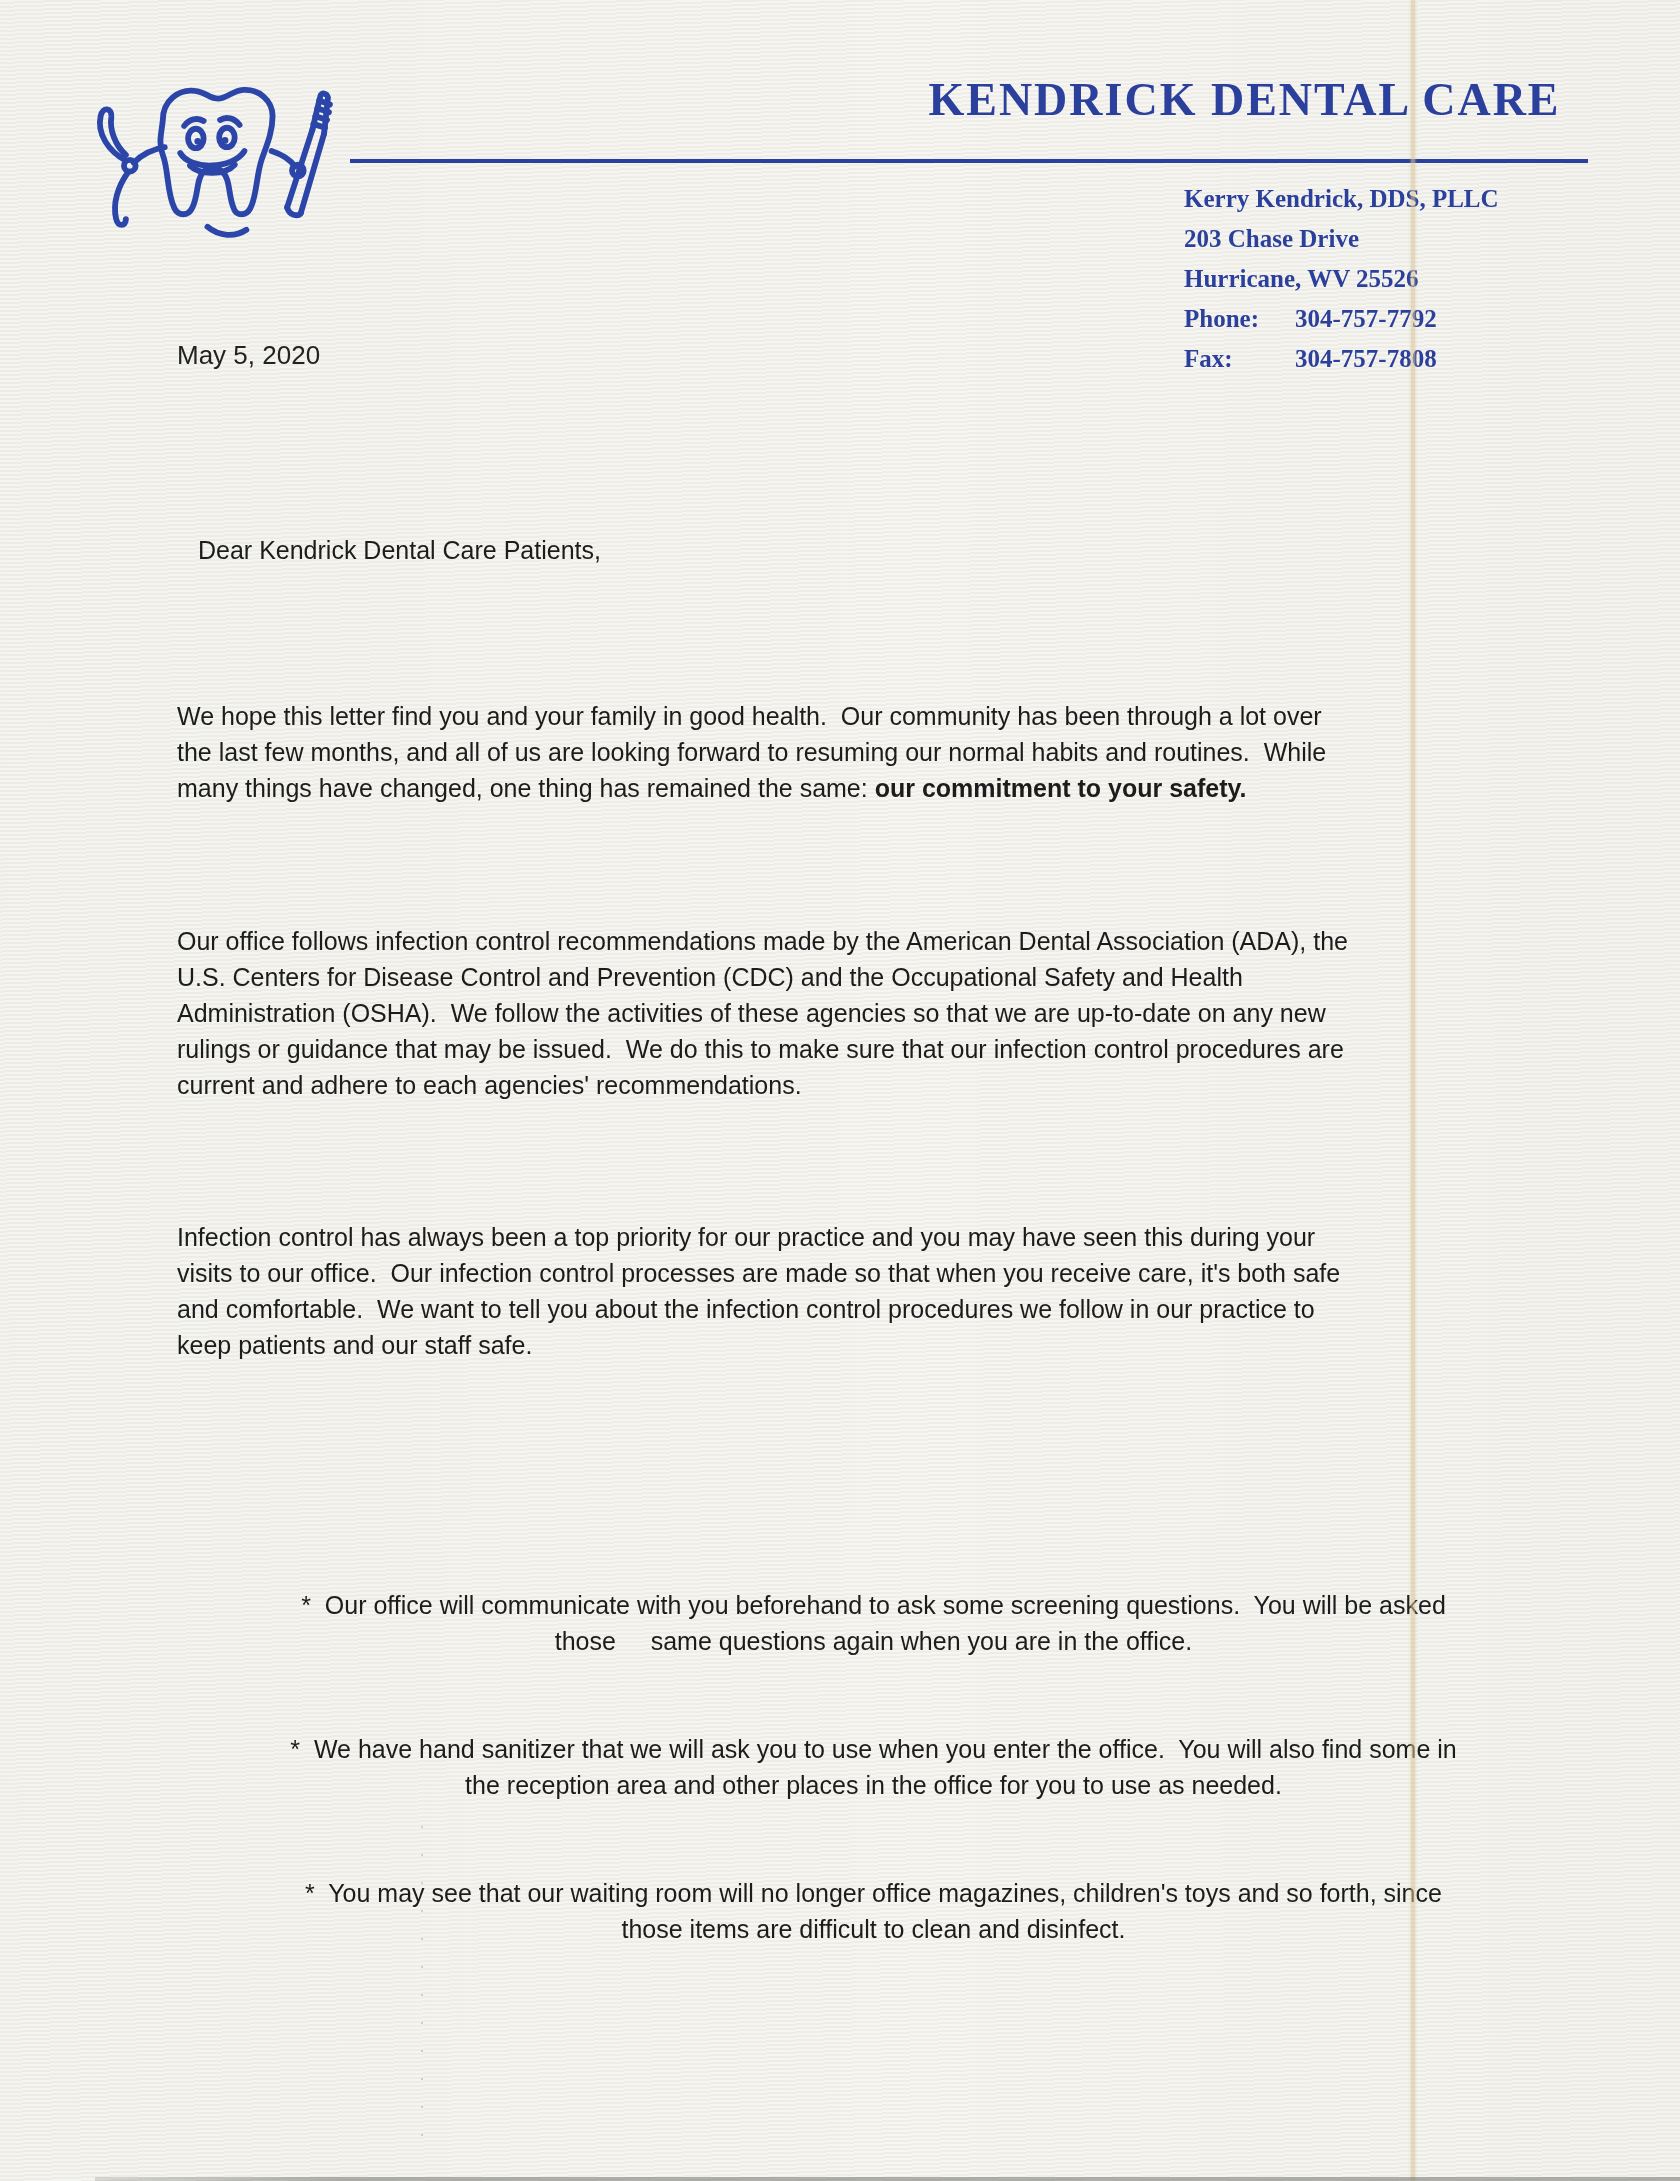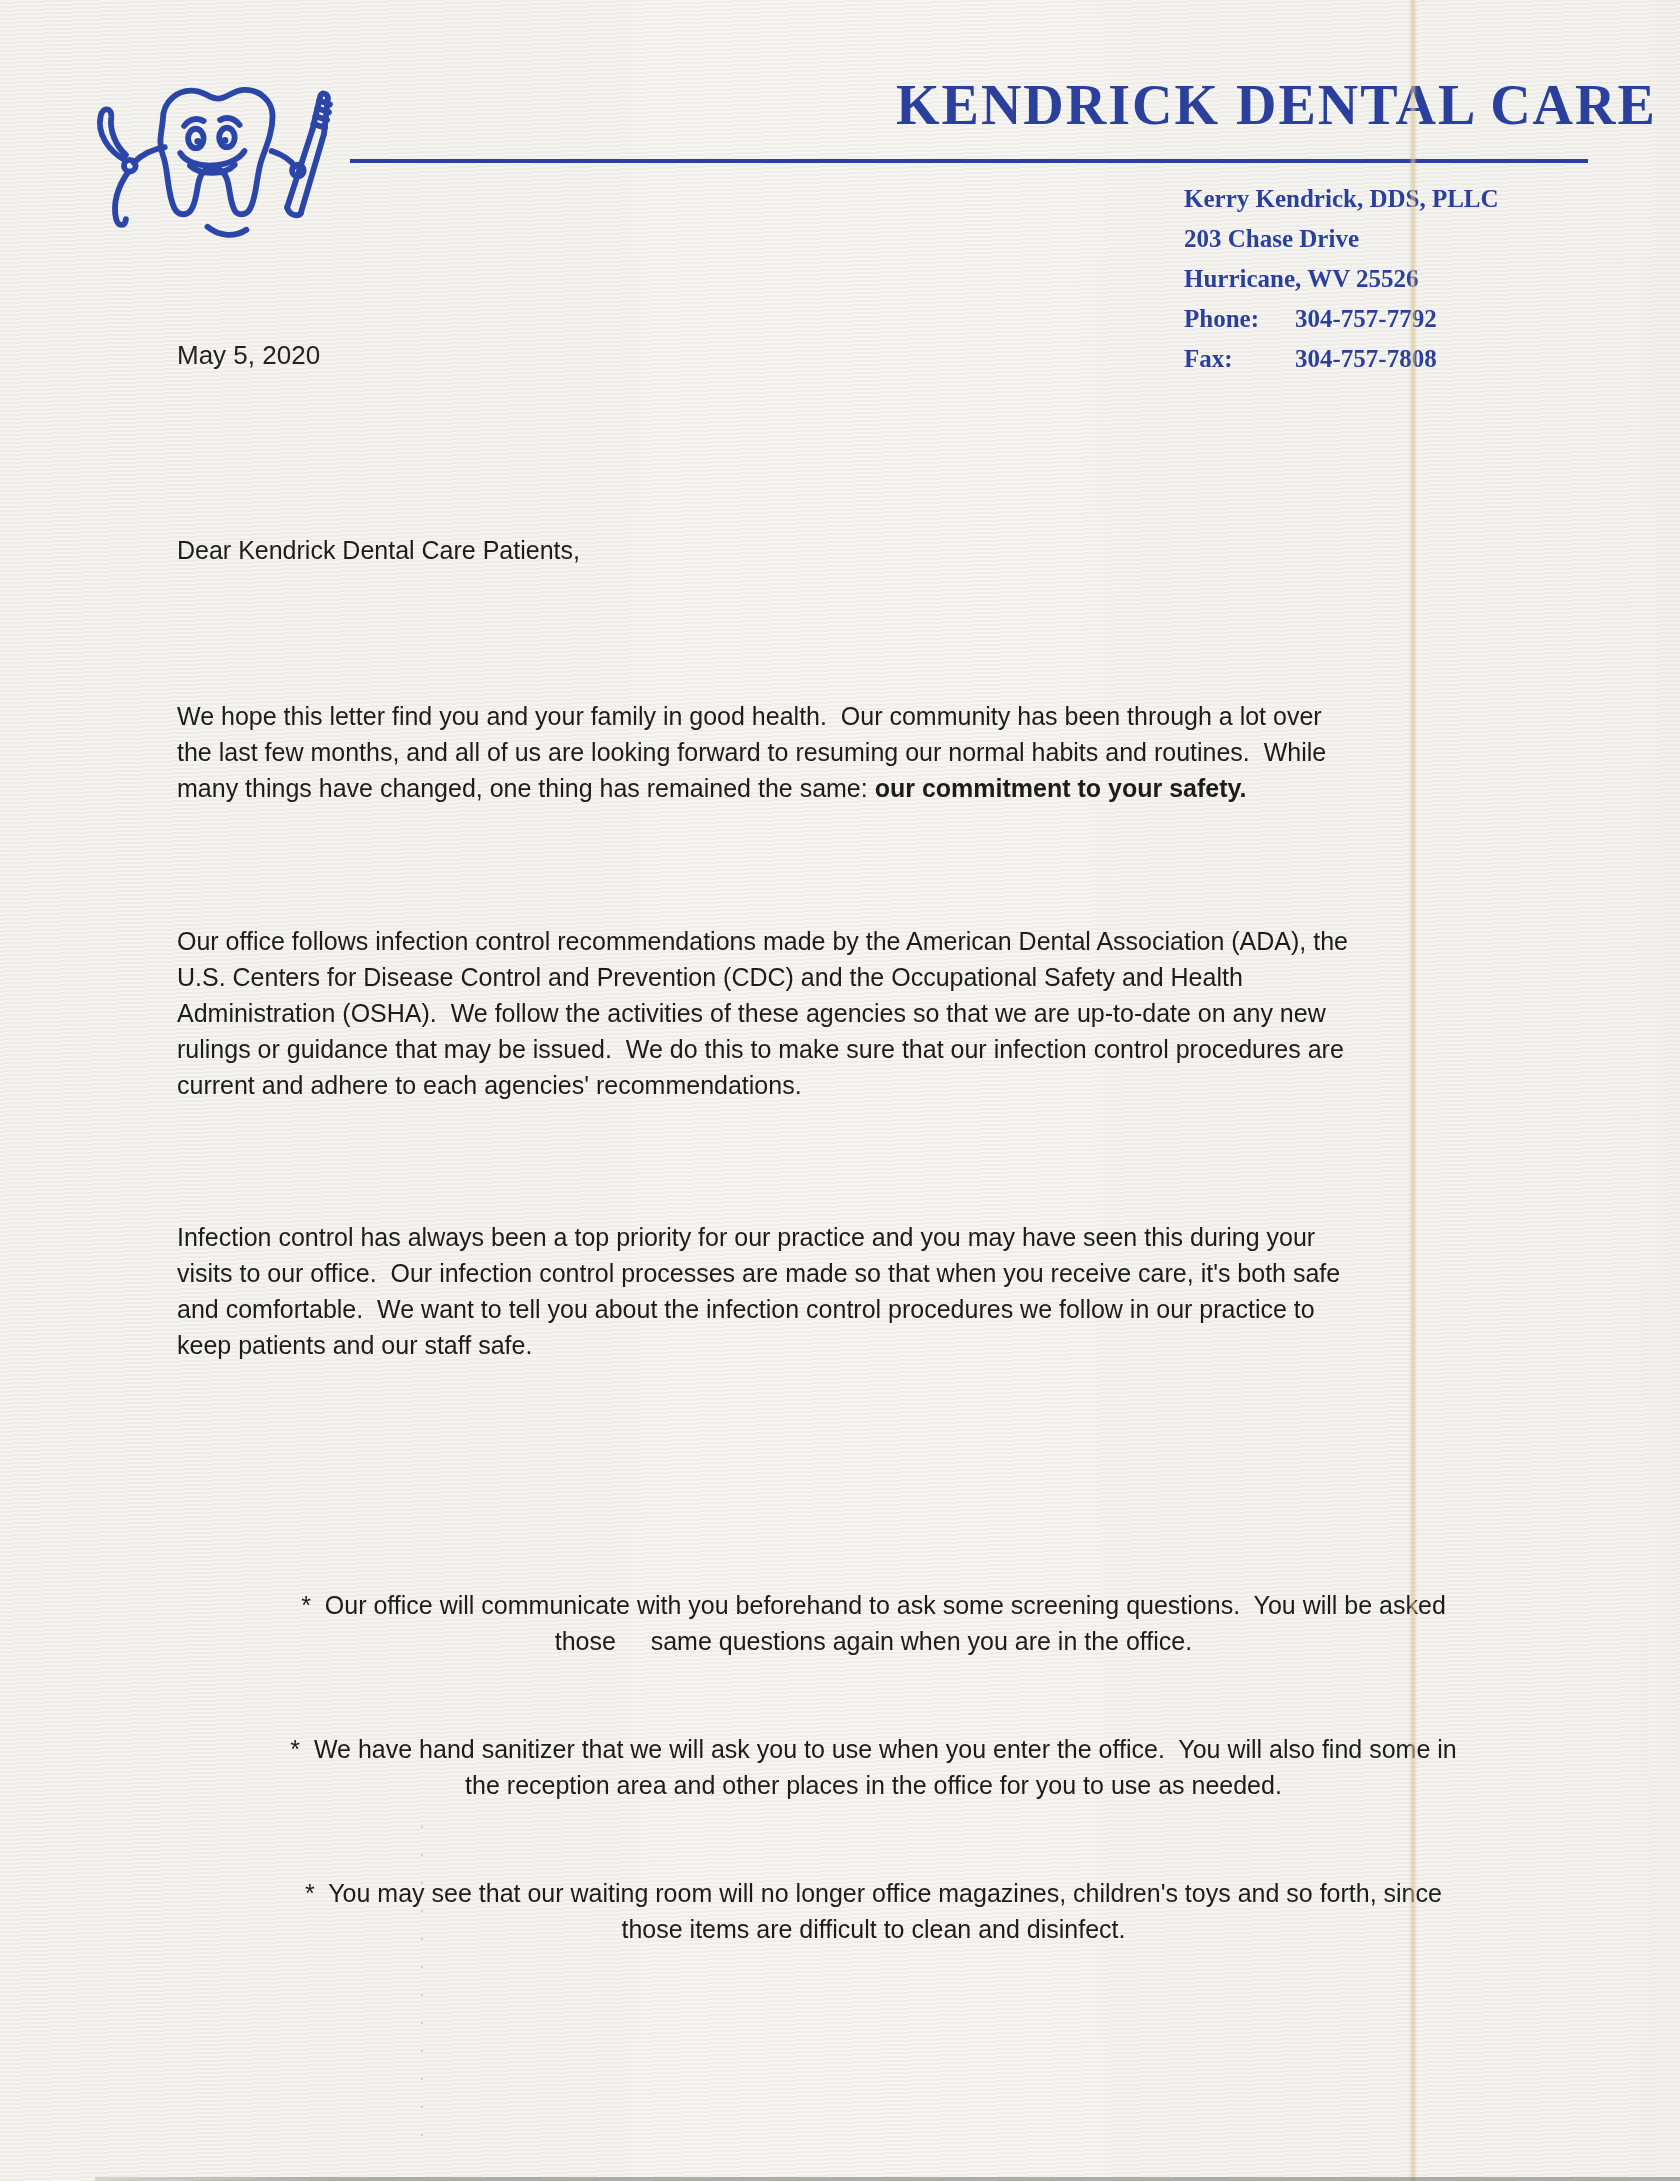--- a/index.html
+++ b/index.html
@@ -14,40 +14,40 @@
     overflow:hidden;
     font-family:"Liberation Sans", sans-serif;
     color:#1c1c1c;
   }
   
   .logo{position:absolute;left:58px;top:52px;width:299px;height:204px;}
   .title{
     position:absolute;left:896px;top:73px;width:697px;
     text-align:center;
     font-family:"Liberation Serif", serif;
-    font-weight:bold;font-size:56px;letter-spacing:2px;
+    font-weight:bold;font-size:46px;letter-spacing:2px;
     color:#2b3f9c;white-space:nowrap;
   }
   .rule{position:absolute;left:350px;top:159px;width:1238px;height:4px;background:#2b3f9c;}
   .contact{
     position:absolute;left:1184px;top:179px;
     font-family:"Liberation Serif", serif;
     font-size:25px;line-height:40px;color:#2b3f9c;font-weight:bold;
   }
   .contact-row{display:flex;}
   .contact-label{width:111px;}
   .date{position:absolute;left:177px;top:340px;font-size:26px;color:#222;}
   
   .letter-body{
     position:absolute;left:177px;top:460px;width:1393px;
     font-size:25px;line-height:36px;
     white-space:pre-wrap;
   }
   .para{margin:0 0 8px 0;}
-  .salutation{margin-bottom:22px;}
+  .salutation{margin-bottom:22px;margin-left:21px;}
   .p1{margin-bottom:9px;}
   .bullets{margin:0 0 8px 0;}
   .bullet{margin:0;text-align:center;}
   strong{font-weight:bold;}
   
   .crease{
     position:absolute;left:1411px;top:0;bottom:0;width:4px;
     background:rgba(216,196,148,0.55);
     box-shadow:0 0 3px rgba(216,196,148,0.65);
   }

